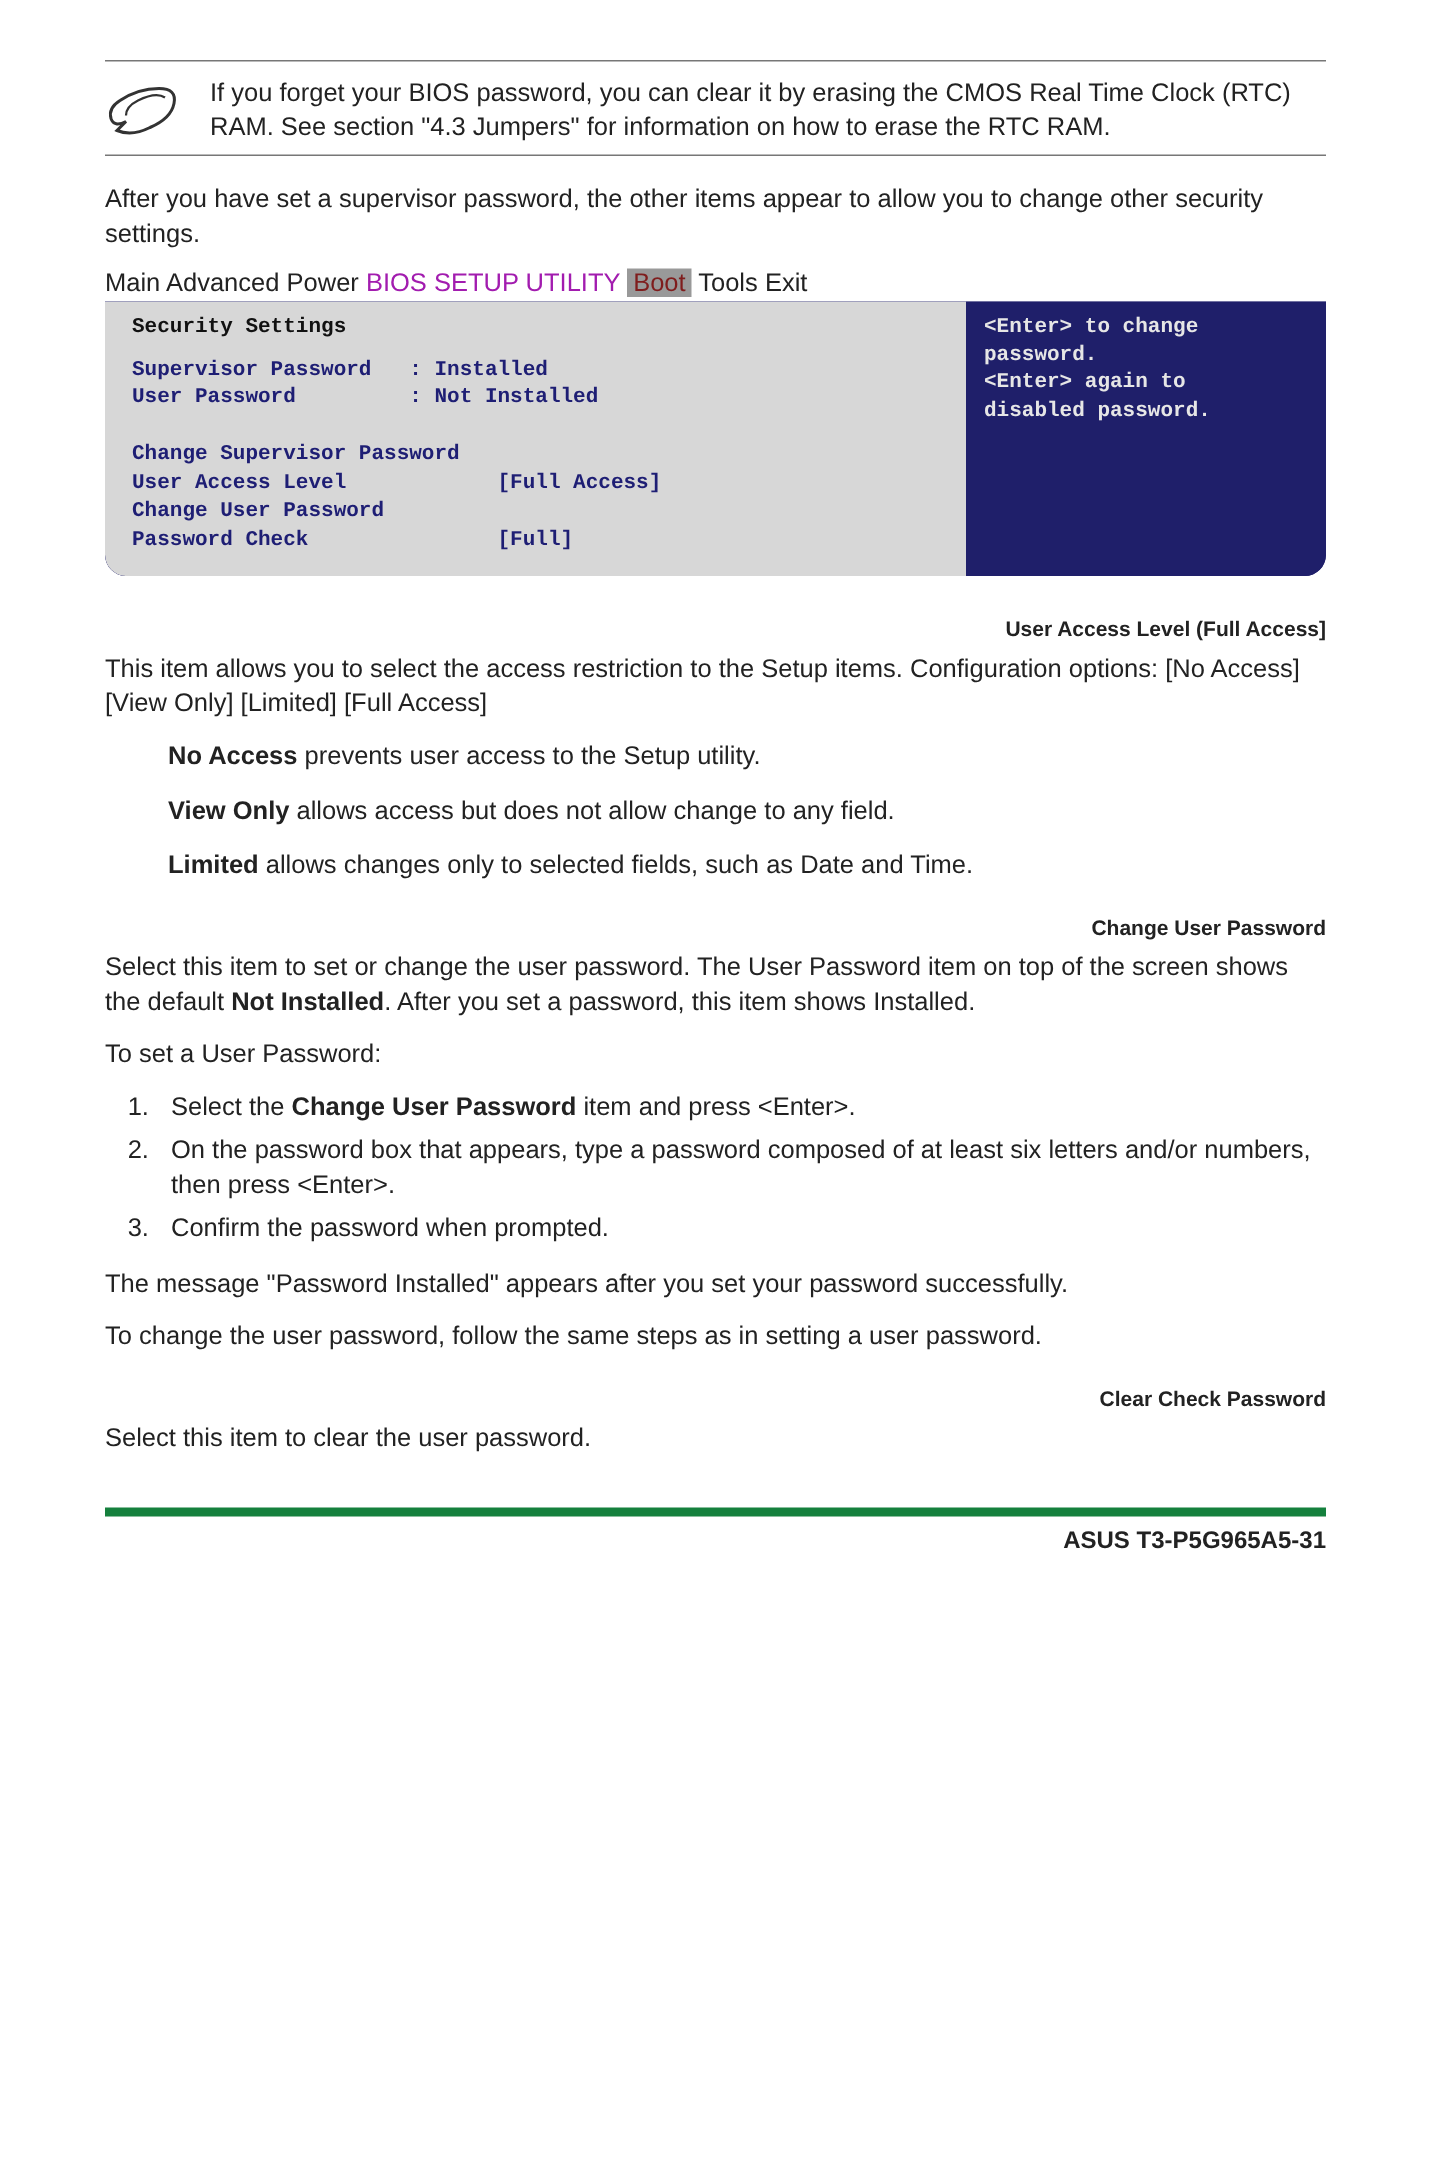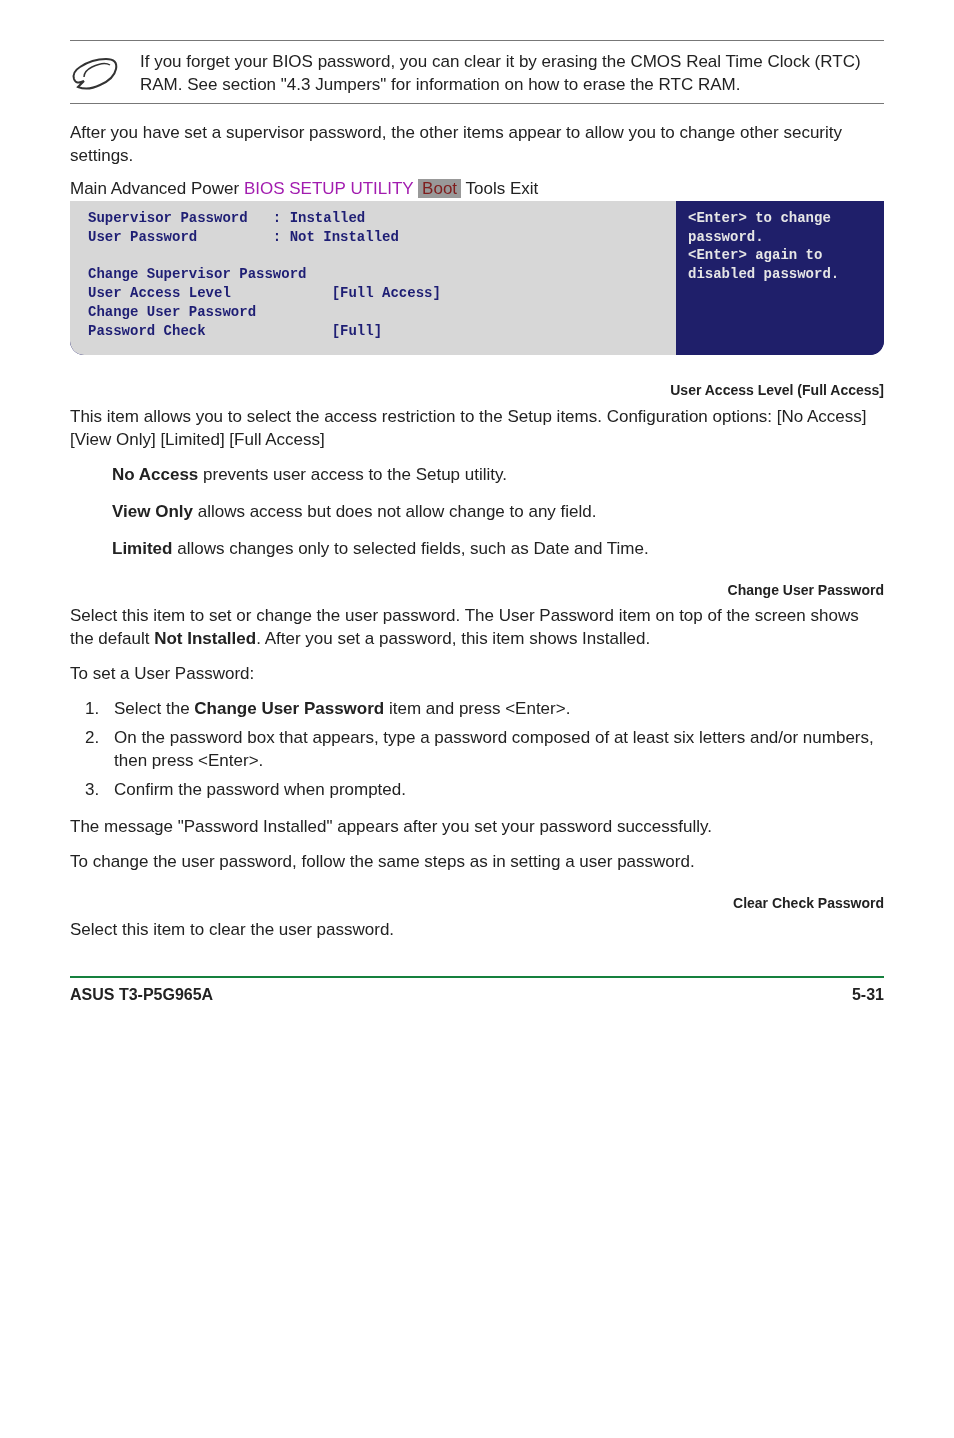--- a/index.html
+++ b/index.html
@@ -34,38 +34,38 @@
   .menubar .title { flex:1; text-align:center; color:#a21caf; }
   .menubar .active { background:#999; color:#7f1d1d; padding:0 4px; }
   .bios-left {
     background:#d7d7d7; color:#1e1e74; flex:1;
     padding: 8px 18px 14px 18px;
     border-bottom-left-radius: 14px;
     white-space: pre;
   }
   .bios-left .hdr { color:#111; margin-bottom:10px; }
   .bios-right {
-    background:#1f1f6a; color:#e6e6e6; width:208px;
+    background:#1f1f6a; color:#e6e6e6; width:240px;
     padding: 8px 12px 14px 12px;
     border-bottom-right-radius: 14px;
   }
   h3 {
     font-size: 14px; font-weight: bold;
     margin: 20px 0 6px 0;
     text-align: right;
   }
   p { margin: 6px 0 12px 0; }
   .indent-block { margin: 10px 0 10px 42px; }
   .indent-block p { margin: 4px 0 14px 0; }
   ol { margin: 4px 0 14px 34px; }
   ol li { padding-left: 10px; margin-bottom: 6px; }
   .footer {
-    display:flex; justify-content:space-between;
+    display:flex; justify-content:flex-end;
     font-weight: bold; font-size: 16px;
-    margin-top: 34px; border-top:2px solid #15803d; padding-top:6px;
+    margin-top: 34px; border-top:6px solid #15803d; padding-top:6px;
   }
 </style>
 </head>
 <body>
 
 <hr class="thin">
 <div class="note-block">
   <span class="note-icon">
     <svg viewBox="0 0 50 46">
       <path d="M4 30 Q2 23 10 18 Q22 10 36 10 Q48 10 46 20 Q44 30 30 36 Q18 42 8 38 L14 32 Q6 36 4 30 Z" fill="none" stroke="#333" stroke-width="2"></path>
@@ -82,21 +82,21 @@
   <div class="menubar">
     <span>Main</span>
     <span>Advanced</span>
     <span>Power</span>
     <span class="title">BIOS SETUP UTILITY</span>
     <span class="active">Boot</span>
     <span>Tools</span>
     <span>Exit</span>
   </div>
   <div class="bios-box">
-    <div class="bios-left"><span>Supervisor Password</span>   <span>: Installed</span>
+    <div class="bios-left"><div class="hdr">Security Settings</div><span>Supervisor Password</span>   <span>: Installed</span>
 <span>User Password</span>         <span>: Not Installed</span>
 
 <span>Change Supervisor Password</span>
 <span>User Access Level</span>            <span>[Full Access]</span>
 <span>Change User Password</span>
 <span>Password Check</span>               <span>[Full]</span></div>
     <div class="bios-right">
       <div>&lt;Enter&gt; to change</div>
       <div>password.</div>
       <div>&lt;Enter&gt; again to</div>

